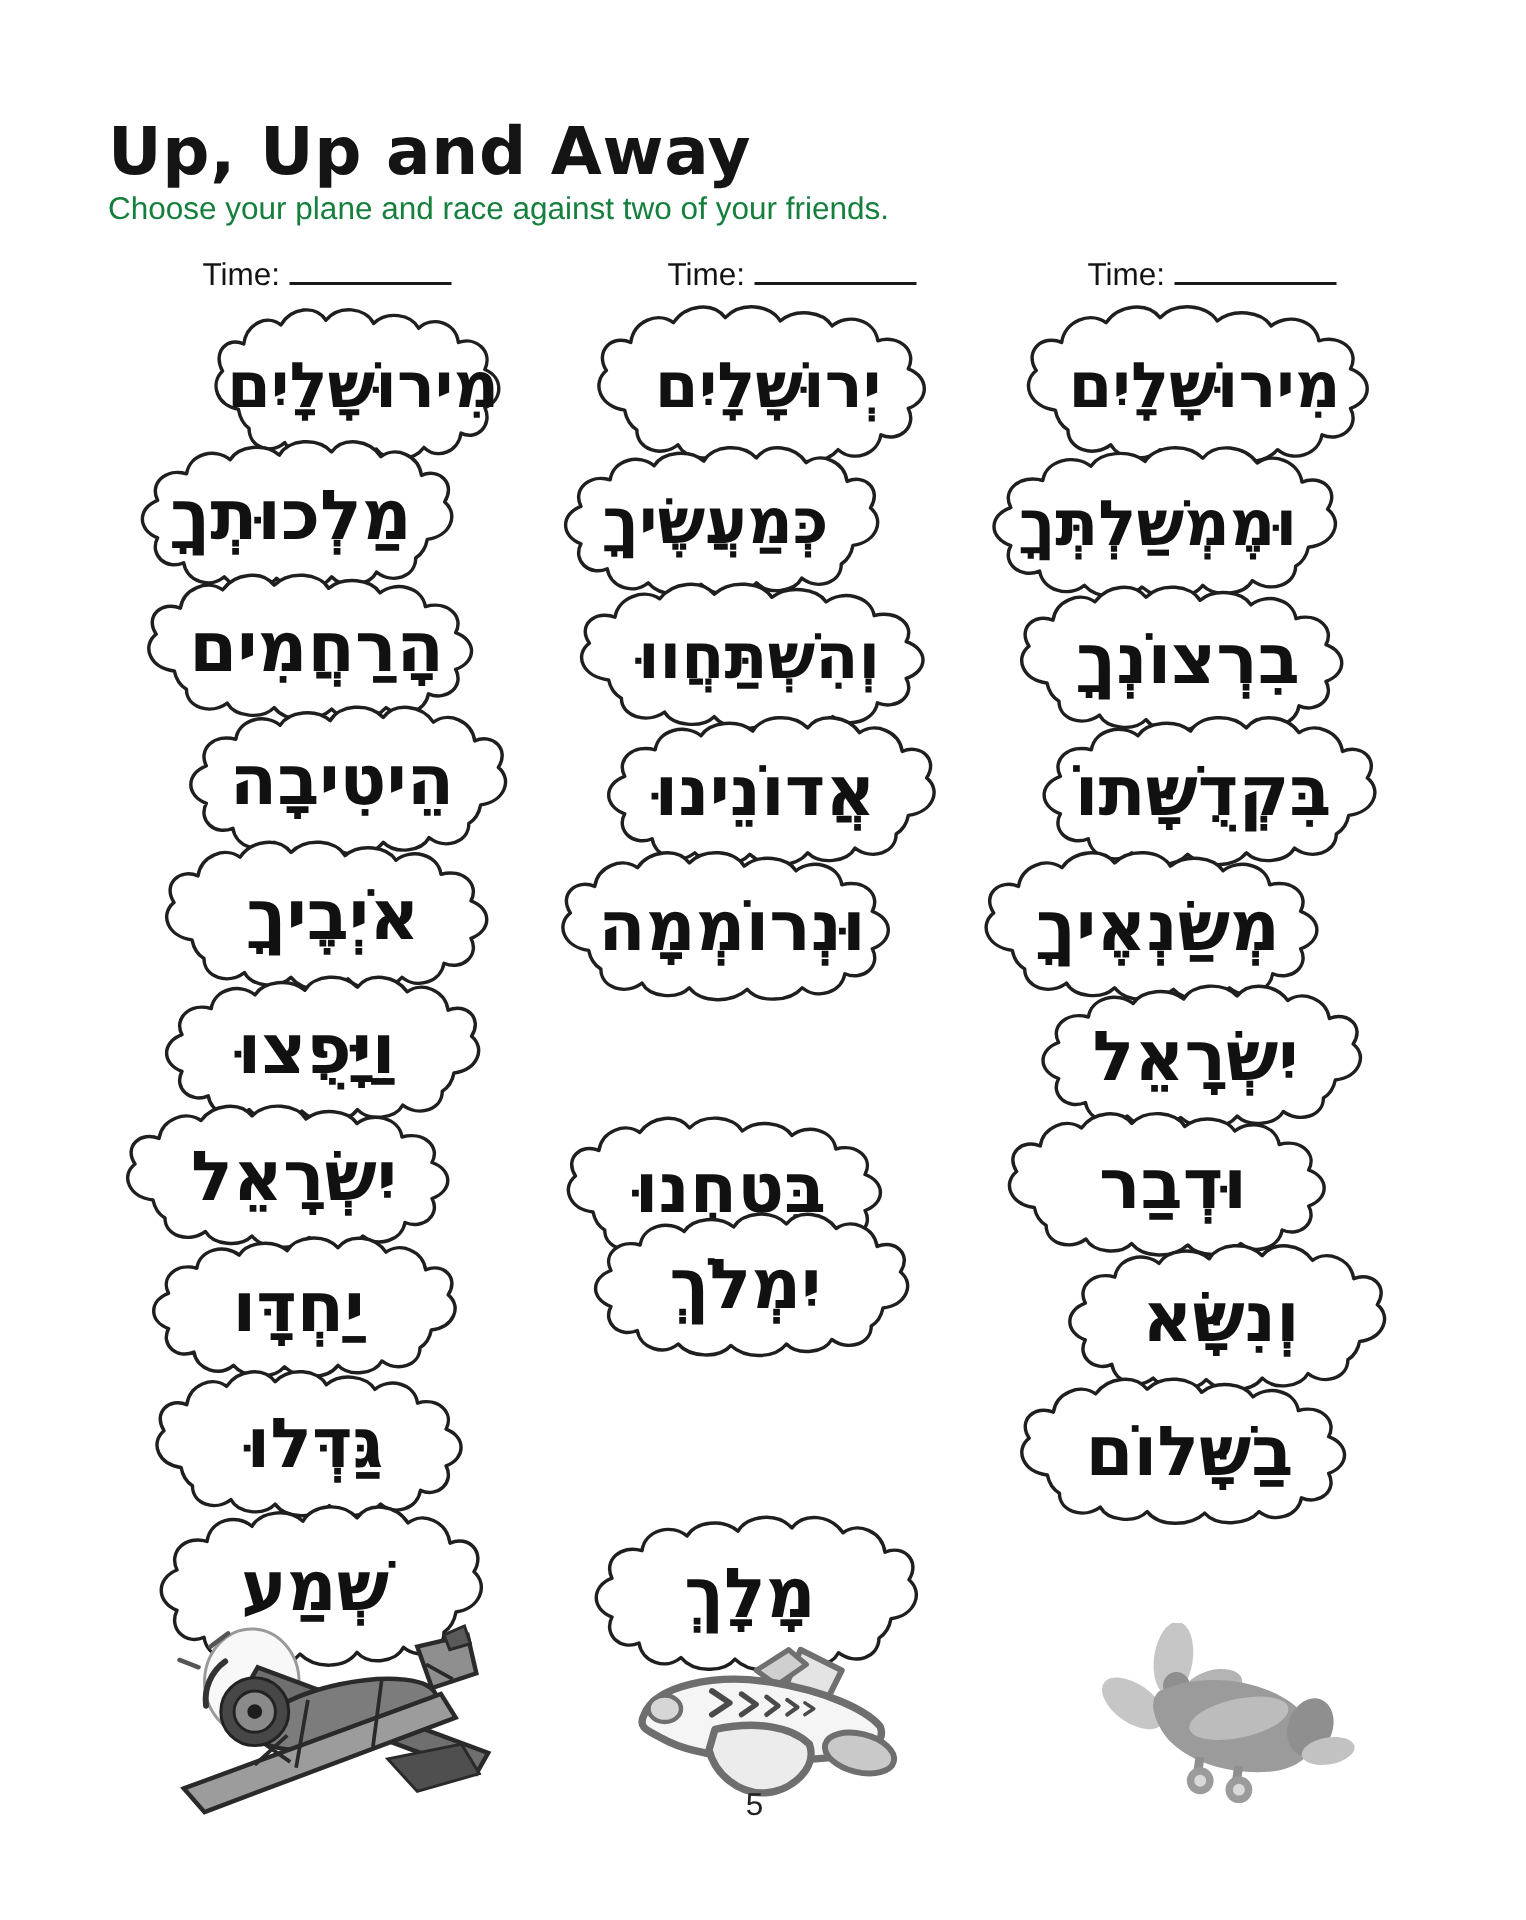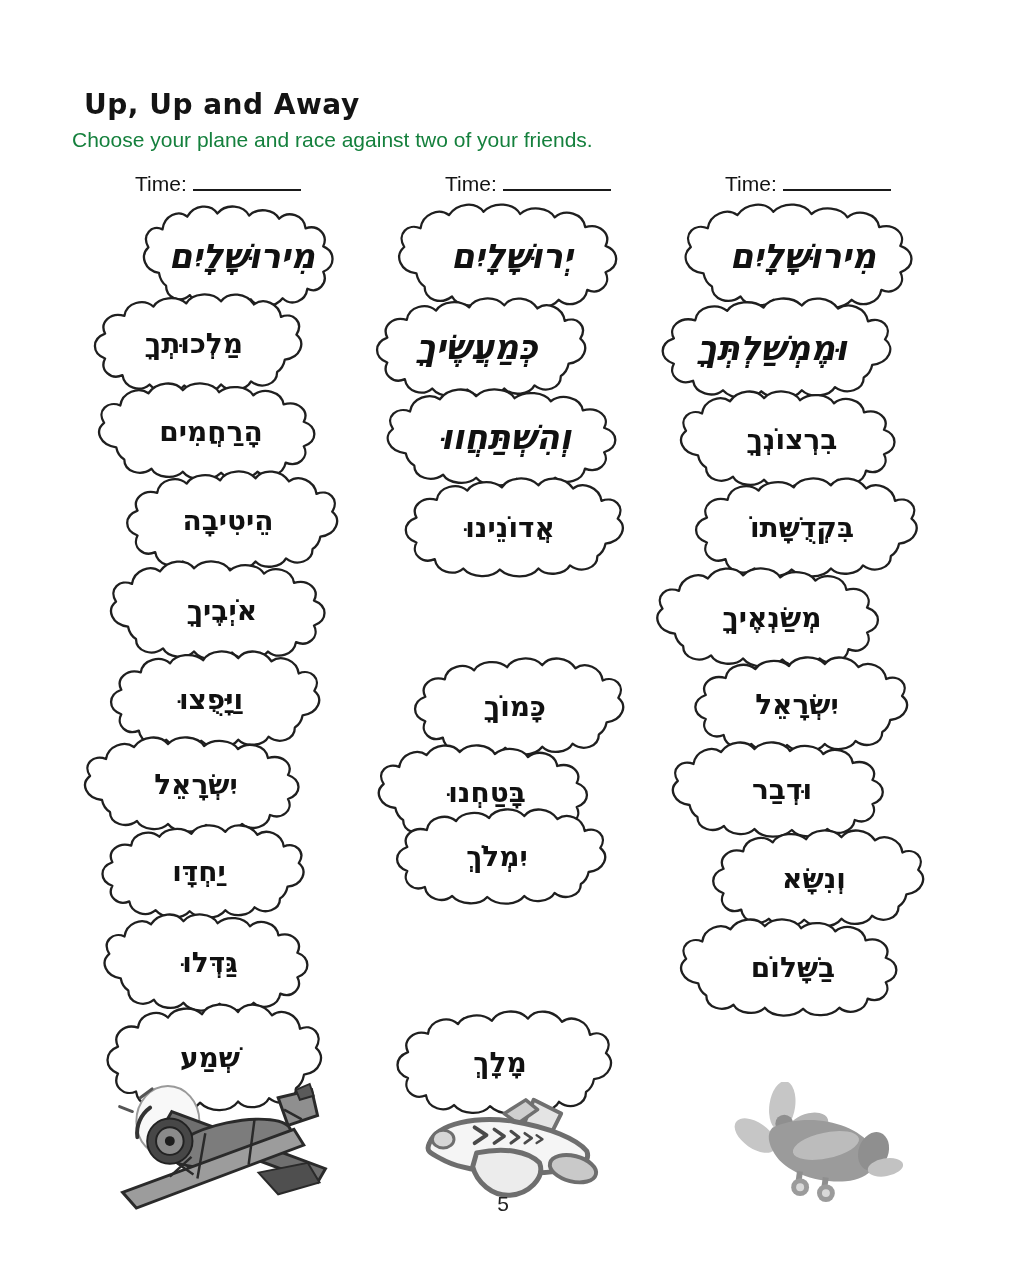--- a/index.html
+++ b/index.html
@@ -1,43 +1,43 @@
 <!DOCTYPE html>
 <html><head>
 <meta charset="utf-8">
 <style>
   html,body { margin:0; padding:0; background:#ffffff; }
   .page {
     position:relative; width:1017px; height:1280px; background:#ffffff;
     font-family:"Liberation Sans", sans-serif; color:#161616; overflow:hidden;
   }
   .title {
-    position:absolute; left:72px; top:76px; margin:12px;
+    position:absolute; left:72px; top:76px; margin:0;
     font-family:"DejaVu Sans", sans-serif; font-weight:bold;
-    font-size:28px; letter-spacing:0.5px; color:#141414;text-align:right;
+    font-size:44px; letter-spacing:0.5px; color:#141414;text-align:right;
   }
   .subtitle {
     position:absolute; left:72px; top:128px; margin:0;
     font-size:21px; color:#15803d;
   }
   .time { position:absolute; top:172px; font-size:21px; color:#141414; white-space:nowrap; }
   .time-blank {
     display:inline-block; width:108px; height:16px; margin-left:6px;
     border-bottom:2px solid #1a1a1a; vertical-align:baseline;
   }
   .cloud { position:absolute; }
   .cloud .bg { position:absolute; left:0; top:0; width:100%; height:100%; display:block; }
   .cloud .bg.flip { transform:scaleX(-1); }
   .word {
     position:absolute; left:0; top:0; right:0; bottom:0;
     display:flex; align-items:center; justify-content:center;
     direction:rtl; font-family:"DejaVu Sans", sans-serif; font-weight:bold;
-    font-size:28px; color:#111; white-space:nowrap; padding-bottom:4px;
-  }
-  .word.sm { font-size:34px;font-style:italic; }
+    font-size:46px; color:#111; white-space:nowrap; padding-bottom:4px;
+  }
+  .word.sm { font-size:42px; }
   .plane { position:absolute; }
   .page-number {
     position:absolute; left:478px; top:1192px; width:50px;
     text-align:center; font-size:21px; color:#222;
   }
   .defs { position:absolute; width:0; height:0; overflow:hidden; }
 </style>
 </head>
 <body>
 
@@ -147,25 +147,25 @@
         <use href="#cloudShape"></use>
       </svg>
     <span class="word sm">וְהִשְׁתַּחֲווּ</span>
   </div>
   <div class="cloud" style="left:388px;top:477px;width:244px;height:104px">
     <svg class="bg flip" viewBox="0 0 240 100" preserveAspectRatio="none">
         <use href="#cloudShape"></use>
       </svg>
     <span class="word">אֲדוֹנֵינוּ</span>
   </div>
-  <div class="cloud" style="left:398px;top:657px;width:234px;height:102px">
-    <svg class="bg flip" viewBox="0 0 240 100" preserveAspectRatio="none">
-        <use href="#cloudShape"></use>
-      </svg>
-    <span class="word">כָּמוֹךָ</span>
+  <div class="cloud" style="left:366px;top:567px;width:244px;height:104px">
+    <svg class="bg" viewBox="0 0 240 100" preserveAspectRatio="none">
+        <use href="#cloudShape"></use>
+      </svg>
+    <span class="word">וּנְרוֹמְמָה</span>
   </div>
   <div class="cloud" style="left:370px;top:744px;width:234px;height:100px">
     <svg class="bg" viewBox="0 0 240 100" preserveAspectRatio="none">
         <use href="#cloudShape"></use>
       </svg>
     <span class="word">בָּטַחְנוּ</span>
   </div>
   <div class="cloud" style="left:380px;top:808px;width:234px;height:100px">
     <svg class="bg flip" viewBox="0 0 240 100" preserveAspectRatio="none">
         <use href="#cloudShape"></use>

